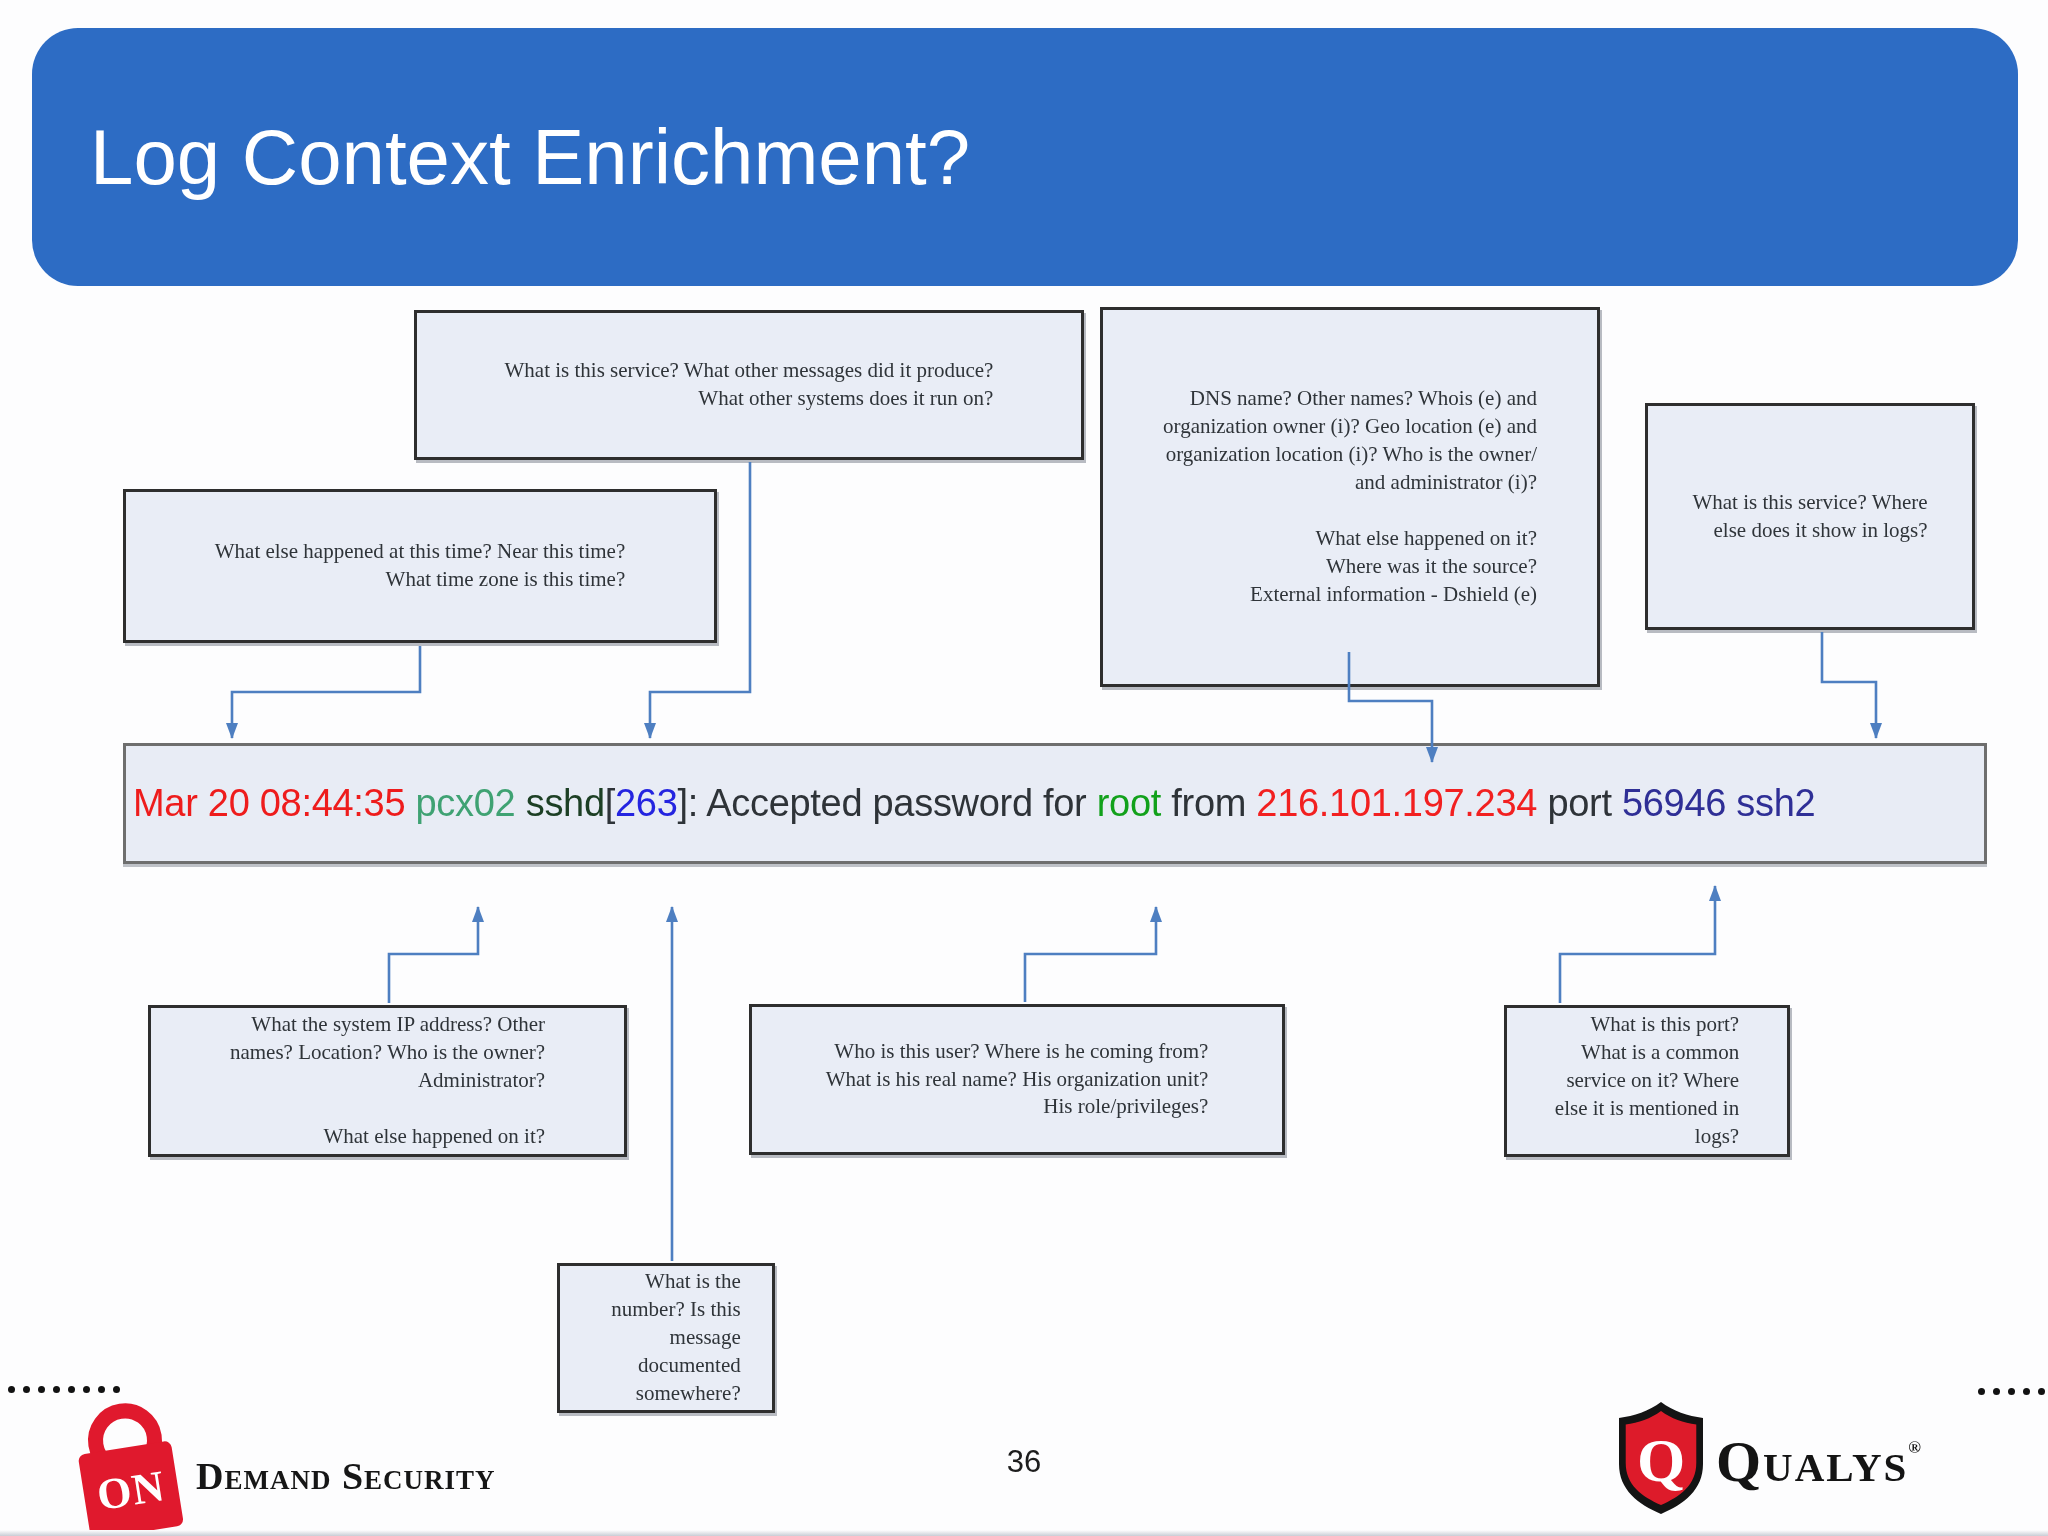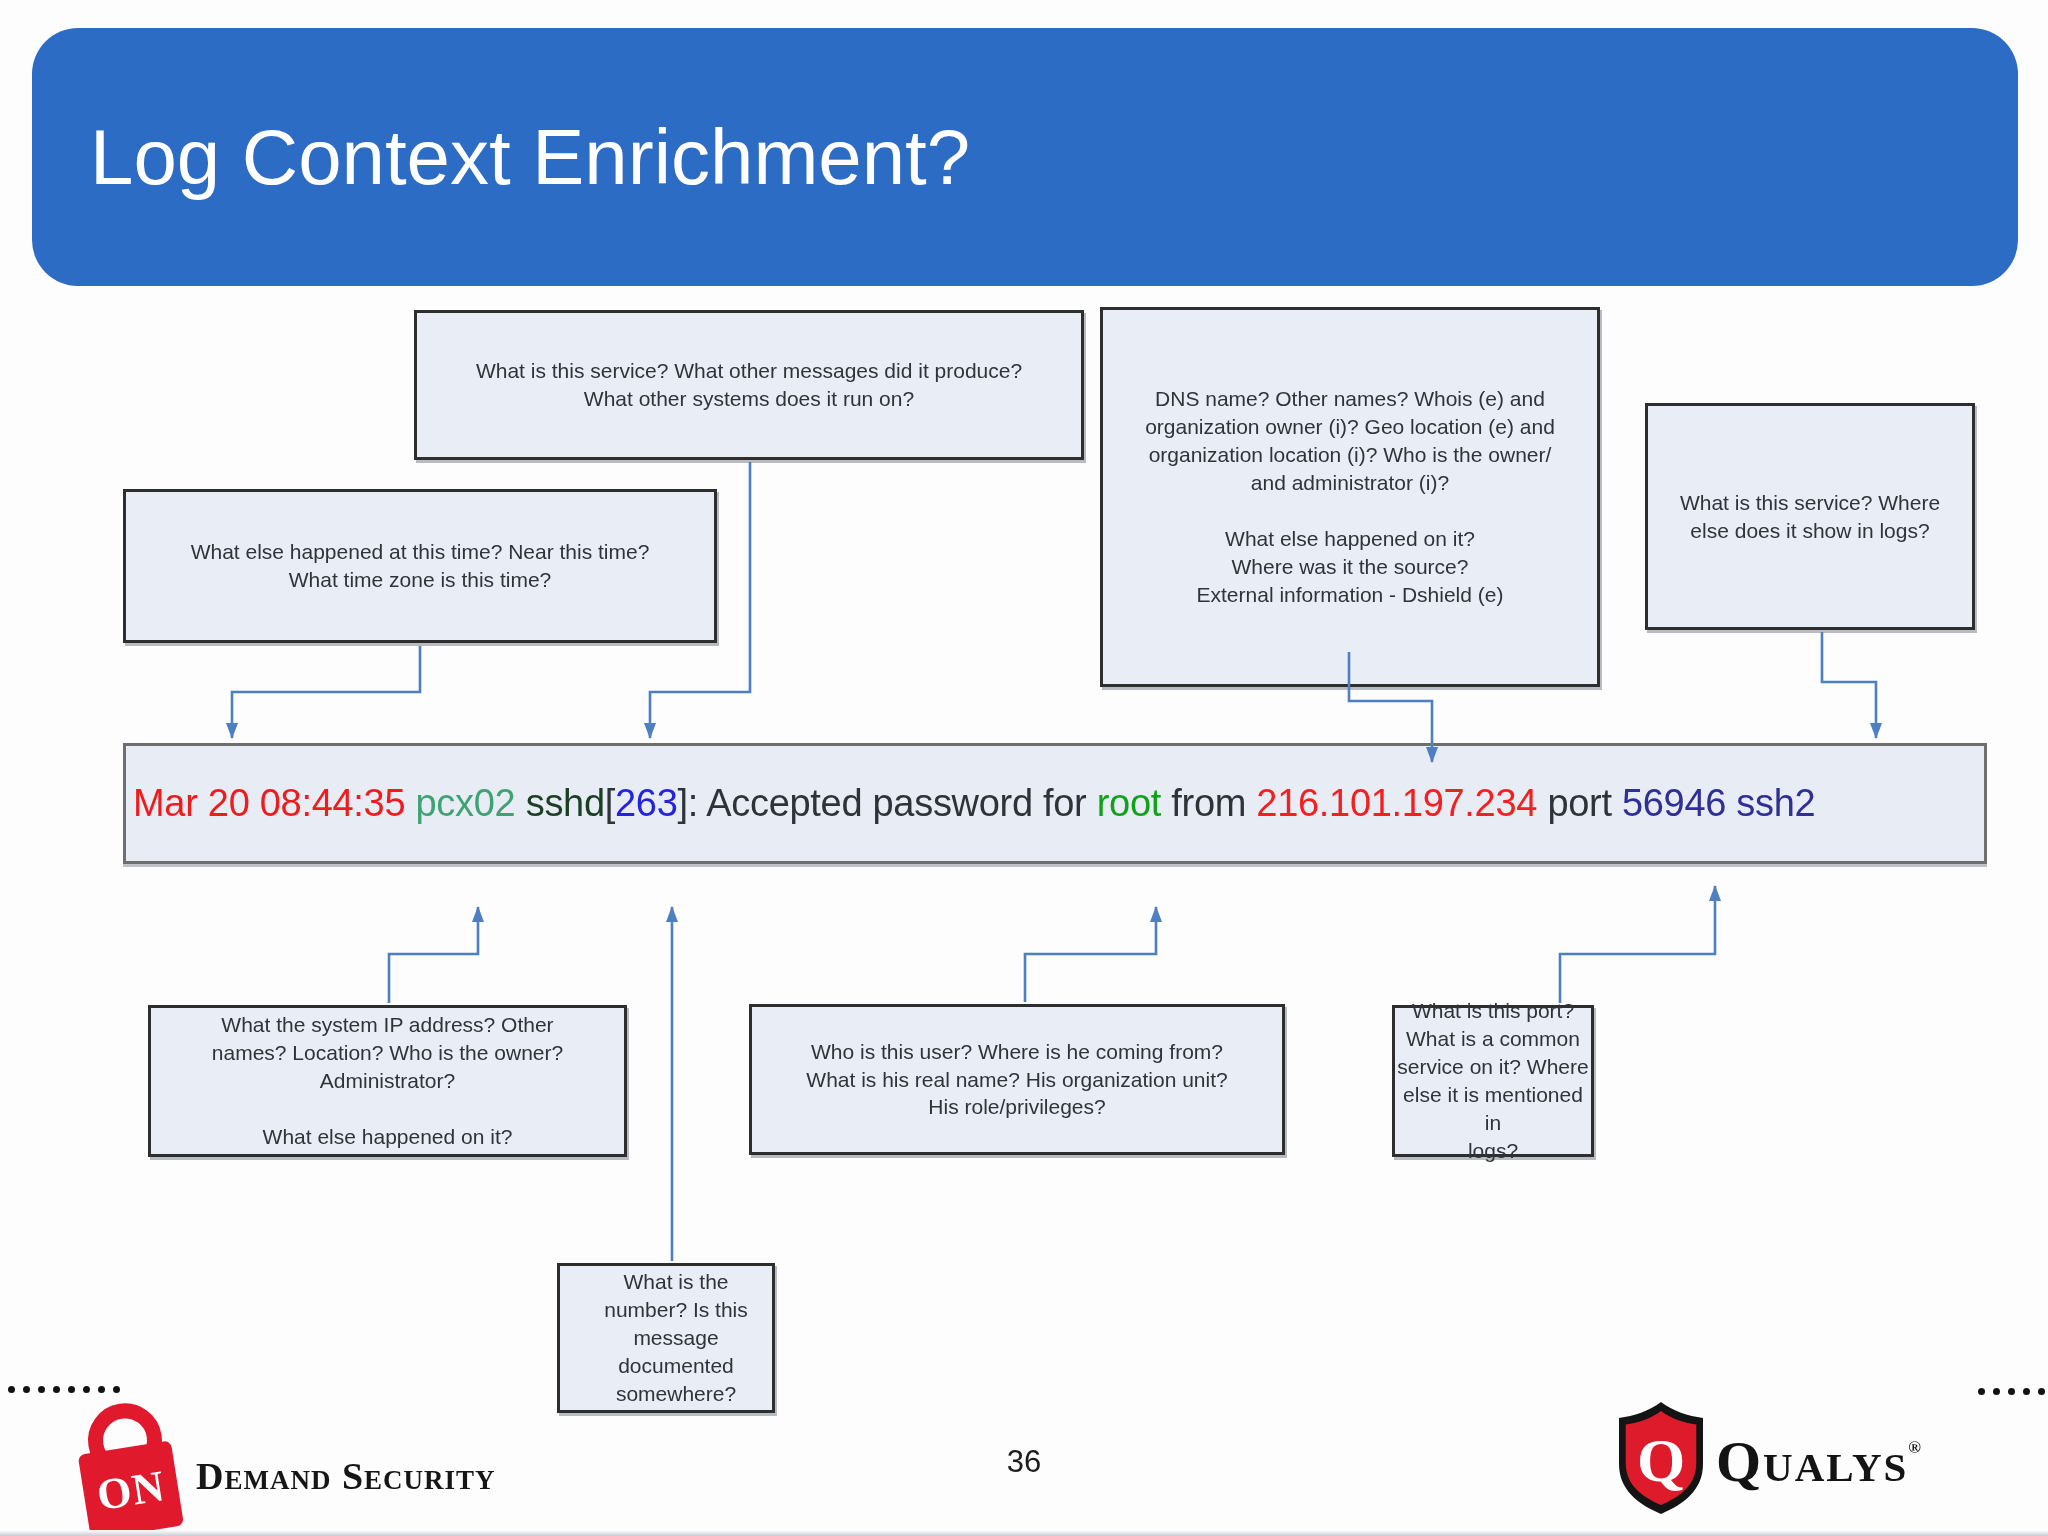--- a/index.html
+++ b/index.html
@@ -12,31 +12,31 @@
           background:var(--header-bg,#2d6cc4);border-radius:46px;
           display:flex;align-items:center;}
   .header .title{color:#ffffff;font-size:78px;font-weight:400;
           padding-left:58px;letter-spacing:0px;white-space:nowrap;}
 
   
   .callout{position:absolute;background:var(--callout-fill,#e9edf6);
            border:3px solid var(--callout-border,#2e2e2e);
            box-shadow:2px 3px 0 rgba(128,133,143,0.55);
            display:flex;align-items:center;justify-content:center;
-           box-sizing:border-box;text-align:center;}
+           box-sizing:border-box;text-align:right;font-family:Liberation Serif, serif;}
   .callout .ctext{white-space:pre-line;color:var(--callout-text,#2f3439);
            font-size:21px;line-height:1.33;}
 
   .c-time        {left:123px; top:489px; width:594px; height:154px;}
   .c-service     {left:414px; top:310px; width:670px; height:150px;}
   .c-dns         {left:1100px;top:307px; width:500px; height:380px;}
   .c-servicelogs {left:1645px;top:403px; width:330px; height:227px;}
   .c-systemip    {left:148px; top:1005px;width:479px; height:152px;}
   .c-user        {left:749px; top:1004px;width:536px; height:151px;}
-  .c-port        {left:1392px;top:1005px;width:202px; height:152px;}
+  .c-port        {left:1504px;top:1005px;width:286px; height:152px;}
   .c-pid         {left:557px; top:1263px;width:218px; height:150px;padding-left:20px;}
 
   
   .logbox{position:absolute;left:123px;top:743px;width:1864px;height:121px;
           background:var(--log-fill,#e8ecf5);
           border:3px solid var(--log-border,#6e6e6e);
           box-shadow:0 3px 0 rgba(128,133,143,0.5);
           box-sizing:border-box;display:flex;align-items:center;}
   .logtext{font-size:38px;font-weight:400;padding-left:7px;white-space:nowrap;
           letter-spacing:-0.3px;}

